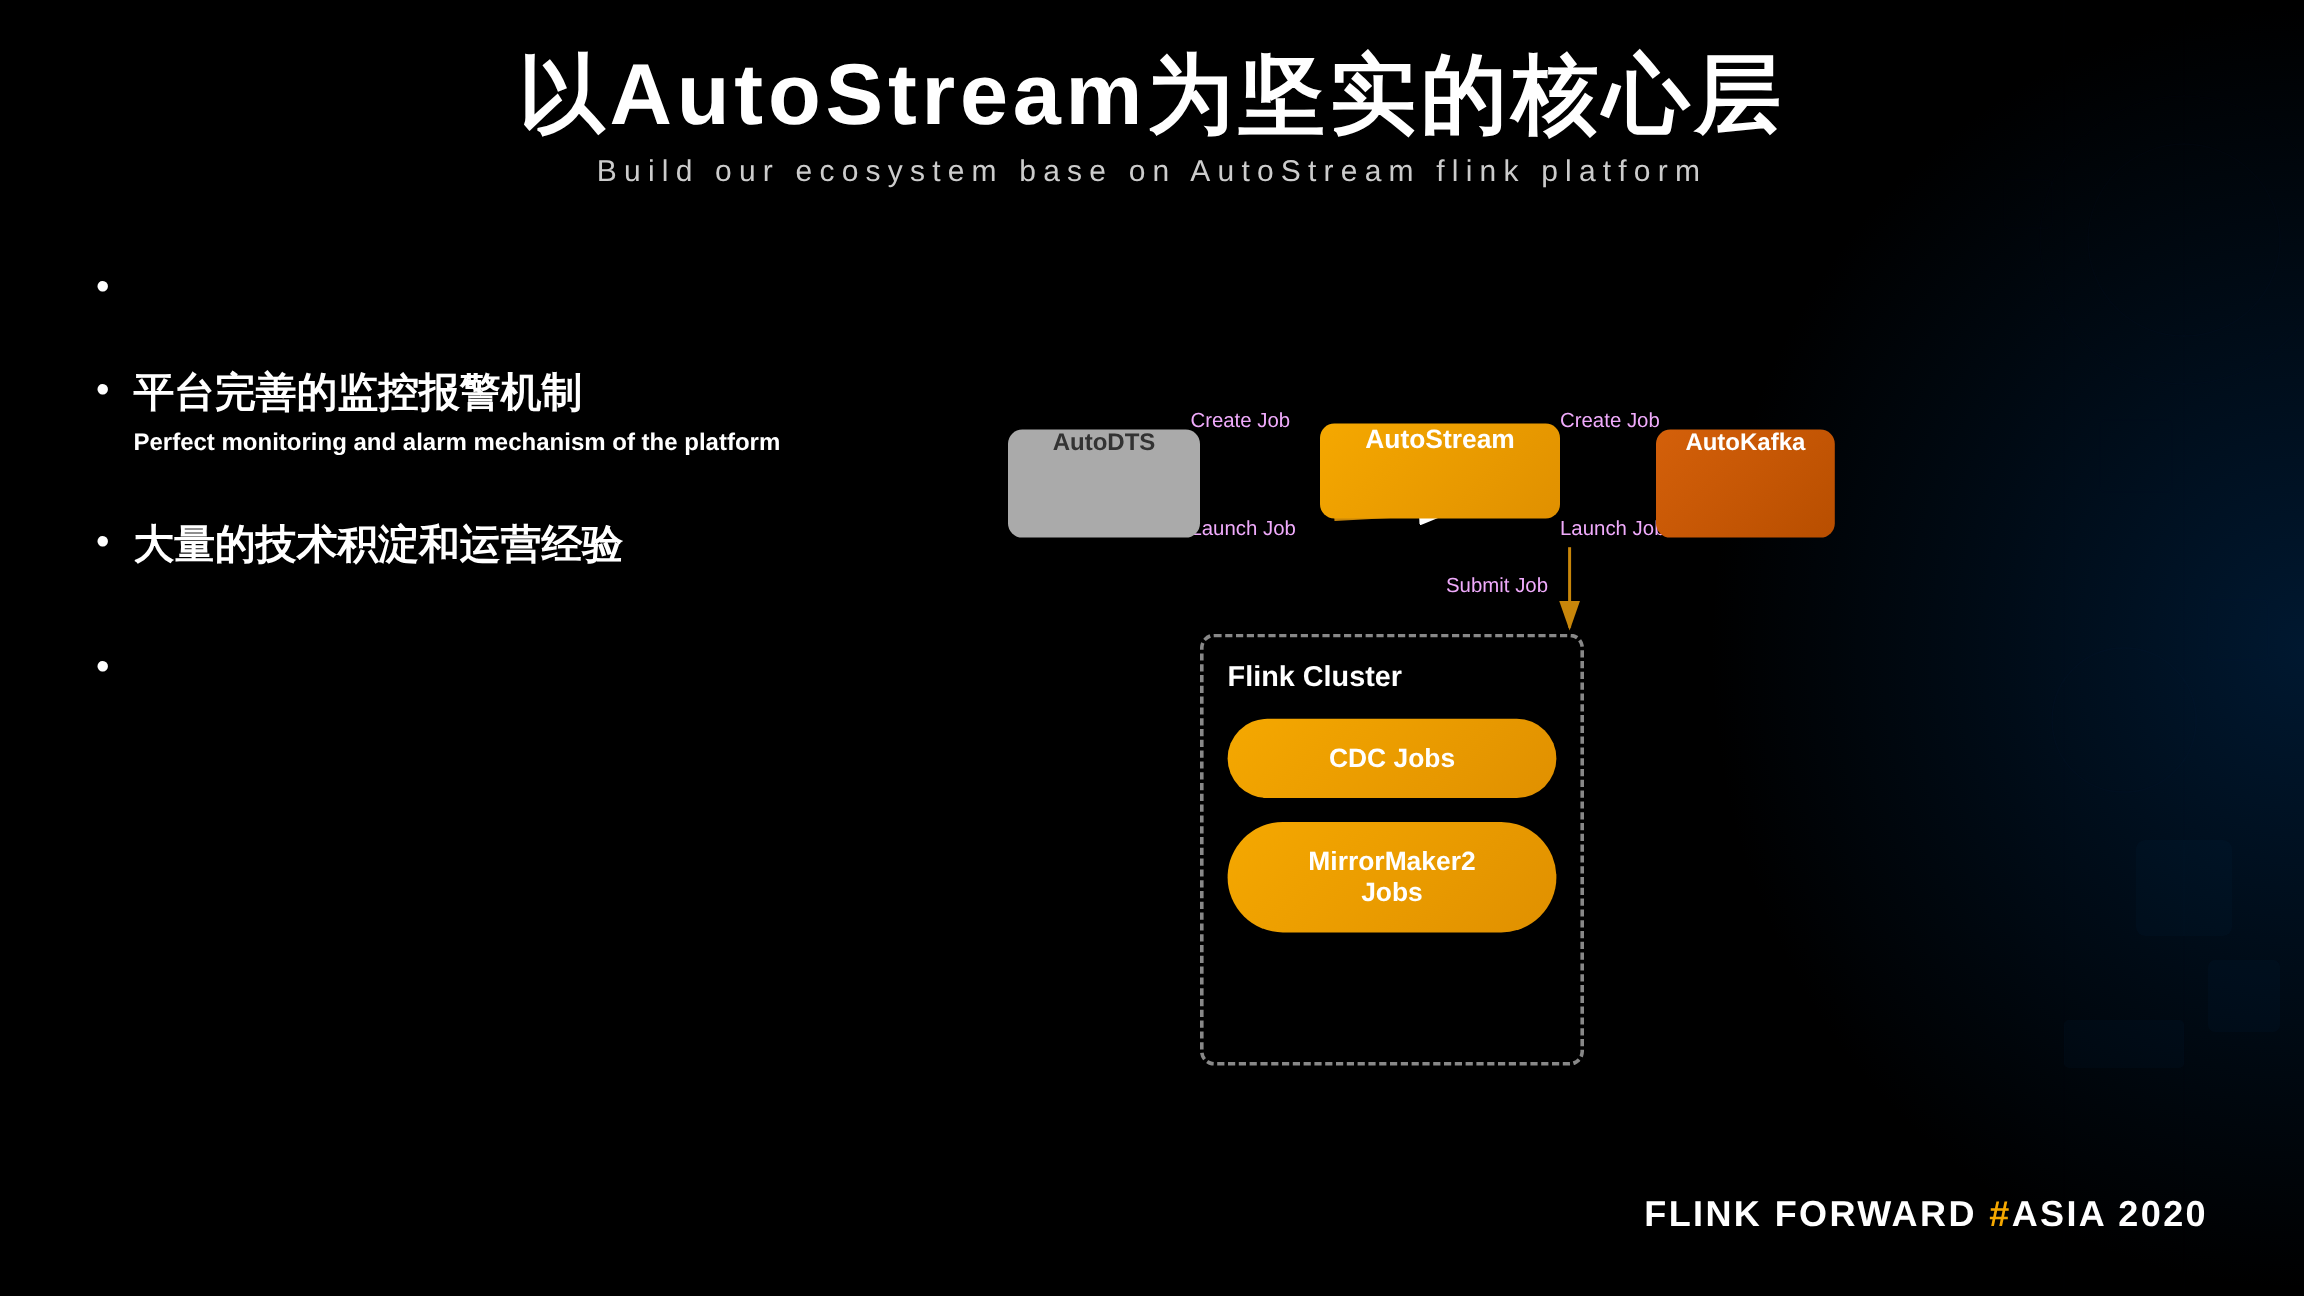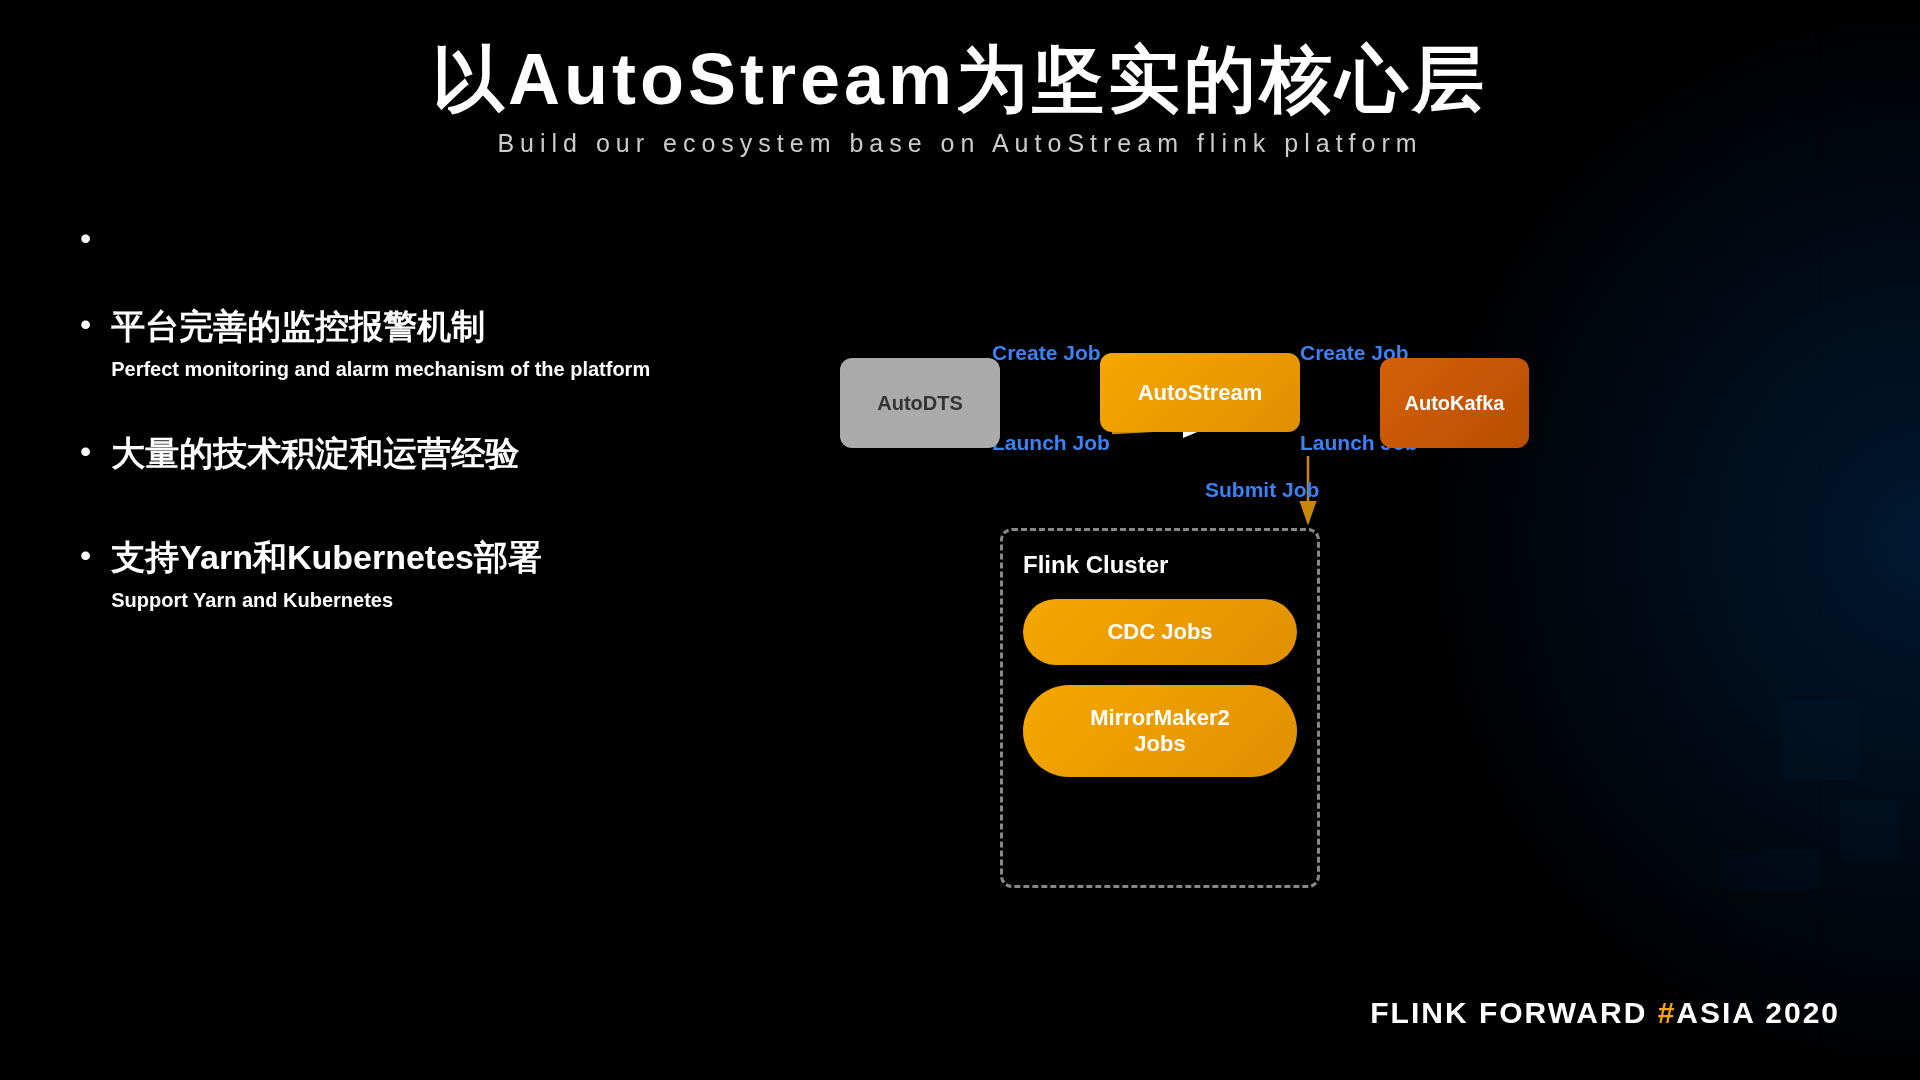--- a/index.html
+++ b/index.html
@@ -116,21 +116,21 @@
       position: relative;
       width: 100%;
       height: 700px;
     }
 
     
     .node {
       position: absolute;
       border-radius: 12px;
       display: flex;
-      align-items: center;
+      align-items: flex-start;
       justify-content: center;
       font-weight: bold;
       font-size: 22px;
       color: #ffffff;
       text-align: center;
     }
 
     .node-autodts {
       background: #aaaaaa;
       width: 160px;
@@ -156,23 +156,23 @@
       width: 149px;
       height: 90px;
       top: 160px;
       left: 540px;
       font-size: 20px;
     }
 
     
     .arrow-label {
       position: absolute;
-      font-size: 21px;
-      color: #3b82f6;
-      font-weight: bold;
+      font-size: 17px;
+      color: #f0abfc;
+      font-weight: normal;
     }
 
     
     .arrows-svg {
       position: absolute;
       top: 0; left: 0;
       width: 100%;
       height: 100%;
       pointer-events: none;
     }
@@ -271,24 +271,20 @@
 
       <div class="bullet-item">
         <span class="bullet-dot">•</span>
         <div class="bullet-content">
           <div class="bullet-title-cn">大量的技术积淀和运营经验</div>
         </div>
       </div>
 
       <div class="bullet-item">
         <span class="bullet-dot">•</span>
-        <div class="bullet-content">
-          <div class="bullet-title-cn">支持Yarn和Kubernetes部署</div>
-          <div class="bullet-title-en">Support Yarn and Kubernetes</div>
-        </div>
       </div>
 
     </div>
 
     <div class="right-column">
       <div class="diagram-container">
 
         <svg class="arrows-svg" viewBox="0 0 780 700" xmlns="http://www.w3.org/2000/svg">
           <defs>
             <marker id="arrowhead-white" markerWidth="10" markerHeight="7" refX="9" refY="3.5" orient="auto">

